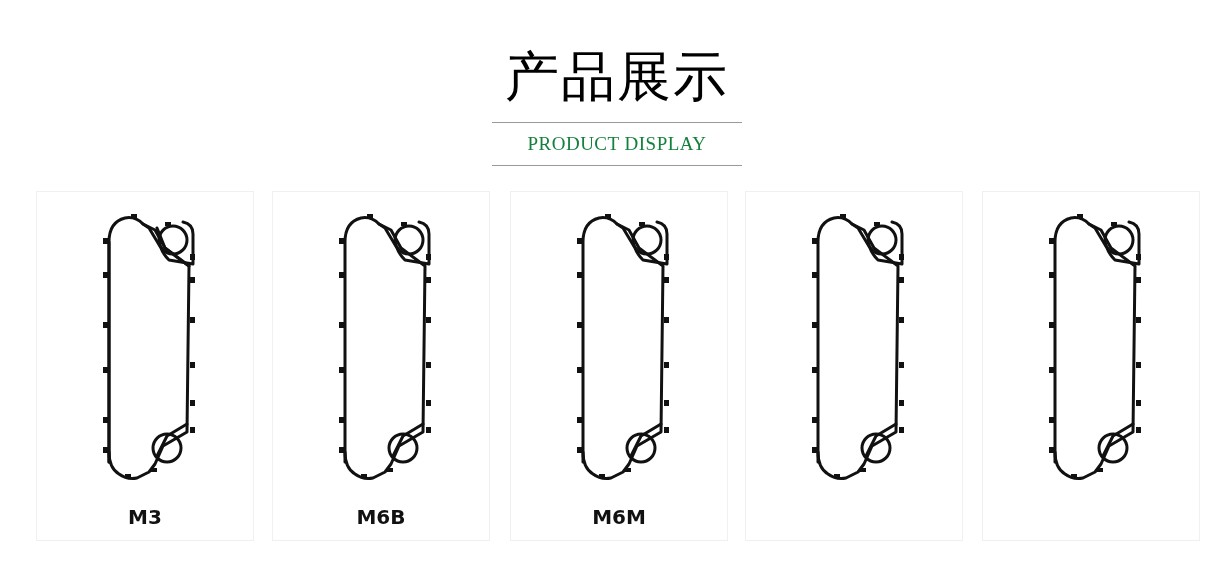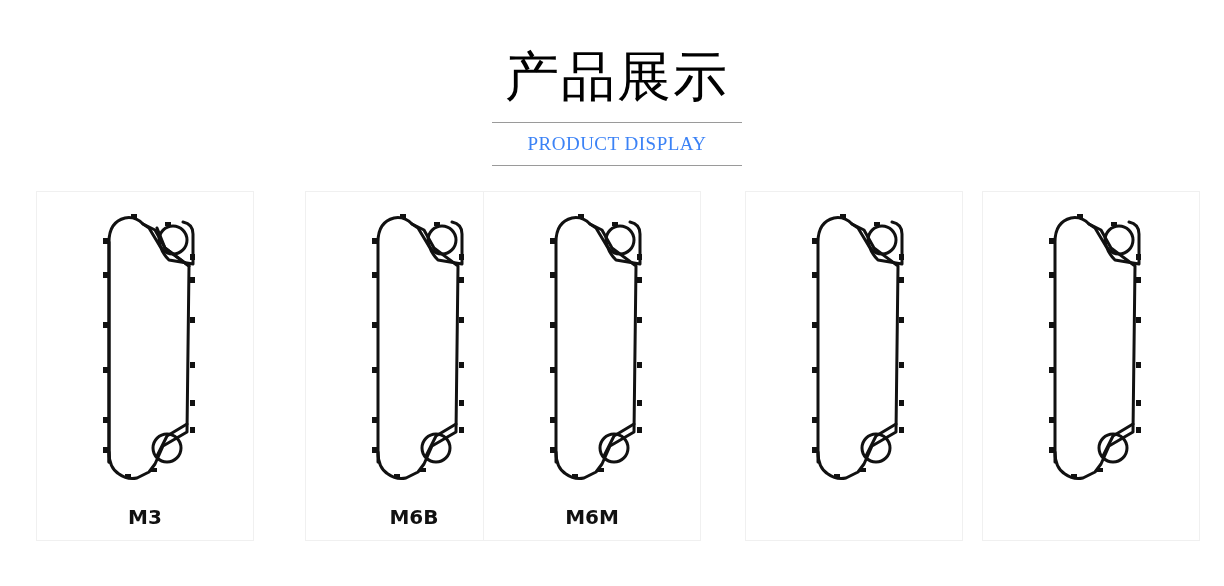--- a/index.html
+++ b/index.html
@@ -7,21 +7,21 @@
   .section-header { position: absolute; left: 0; top: 0; width: 1224px; }
   .title-cn {
     position: absolute; left: 0; width: 1234px; top: 42px; text-align: center;
     font-family: "DejaVu Serif", serif; font-size: 54px; line-height: 70px; color: #000; letter-spacing: 2px;
   }
   .rule { position: absolute; left: 492px; width: 250px; height: 1px; background: #9a9a9a; }
   .rule.top { top: 122px; }
   .rule.bottom { top: 165px; }
   .subtitle-en {
     position: absolute; left: 492px; width: 250px; top: 132px; text-align: center;
-    font-family: "Liberation Serif", serif; font-size: 19px; line-height: 24px; color: #3b82f6; letter-spacing: 0.5px;
+    font-family: "Liberation Serif", serif; font-size: 19px; line-height: 24px; color: #15803d; letter-spacing: 0.5px;
   }
   .products { position: absolute; left: 36px; top: 191px; width: 1163px; height: 350px; }
   .card {
     position: absolute; top: 0; width: 216px; height: 348px;
     border: 1px solid #f0f0f0; background: #fff; box-sizing: content-box; cursor: pointer;
   }
   .card .img { position: absolute; left: 60px; top: 10px; width: 100px; height: 280px; }
   .card .img svg { width: 100%; height: 100%; display: block; }
   .card .label {
     position: absolute; left: 0; width: 216px; top: 310px; text-align: center;
@@ -68,21 +68,21 @@
           <rect x="34" y="12" width="6" height="4"></rect>
           <rect x="68" y="20" width="6" height="4"></rect>
           <rect x="28" y="272" width="6" height="4"></rect>
           <rect x="54" y="266" width="6" height="4"></rect>
         </g>
       </svg>
     </div>
     <div class="label">M3</div>
   </div>
 
-  <div class="card" style="left:236px;margin-left:33px;">
+  <div class="card" style="left:236px;">
     <div class="img">
       <svg viewBox="0 0 100 280">
         <g fill="none" stroke="#111" stroke-width="3" stroke-linejoin="round" stroke-linecap="round">
           <path d="M12 260 L12 40 Q12 20 28 16 Q38 14 46 22 L52 26 L64 46 Q66 52 72 58 L96 62 L96 32 Q96 22 86 20"></path>
           <path d="M46 22 L58 28 L68 46 L92 64 L90 230 L66 244 L58 262 L52 270 L40 276 Q30 278 22 272 Q12 266 12 250"></path>
           <circle cx="76" cy="38" r="14"></circle>
           <circle cx="70" cy="246" r="14"></circle>
           <path d="M90 222 L70 234 L60 254"></path>
         </g>
         <g fill="#111">
@@ -101,21 +101,21 @@
           <rect x="34" y="12" width="6" height="4"></rect>
             <rect x="68" y="20" width="6" height="4"></rect>
           <rect x="28" y="272" width="6" height="4"></rect>
             <rect x="54" y="266" width="6" height="4"></rect>
         </g>
       </svg>
     </div>
     <div class="label">M6B</div>
   </div>
 
-  <div class="card" style="left:447px;">
+  <div class="card" style="left:474px;">
     <div class="img">
       <svg viewBox="0 0 100 280">
         <g fill="none" stroke="#111" stroke-width="3" stroke-linejoin="round" stroke-linecap="round">
           <path d="M12 260 L12 40 Q12 20 28 16 Q38 14 46 22 L52 26 L64 46 Q66 52 72 58 L96 62 L96 32 Q96 22 86 20"></path>
           <path d="M46 22 L58 28 L68 46 L92 64 L90 230 L66 244 L58 262 L52 270 L40 276 Q30 278 22 272 Q12 266 12 250"></path>
           <circle cx="76" cy="38" r="14"></circle>
           <circle cx="70" cy="246" r="14"></circle>
           <path d="M90 222 L70 234 L60 254"></path>
         </g>
         <g fill="#111">

